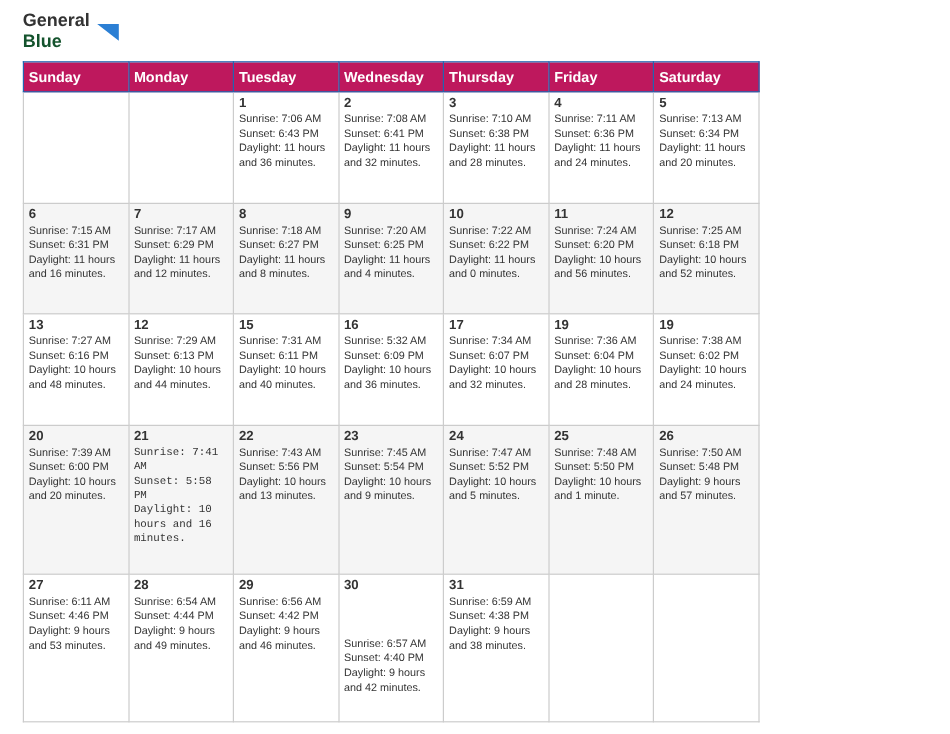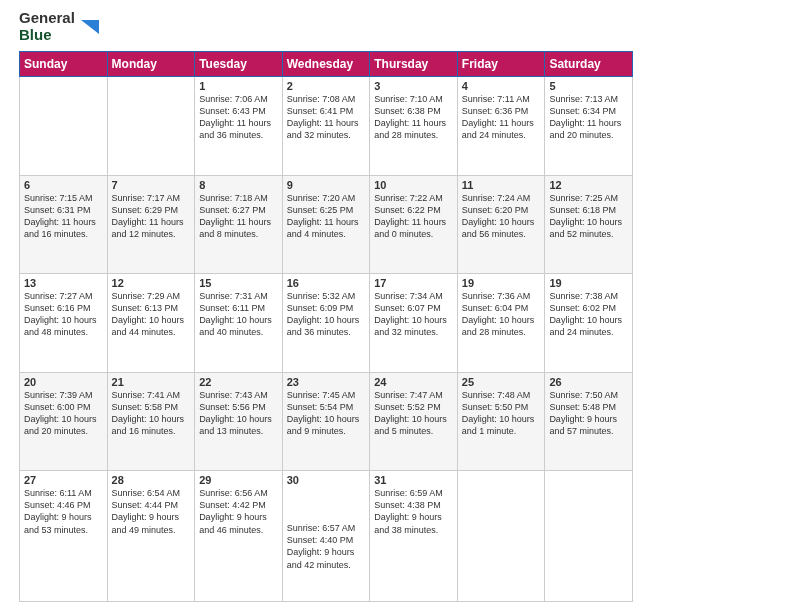--- a/index.html
+++ b/index.html
@@ -240,21 +240,21 @@
         </tr>
         <tr>
           <td>
             <span class="day-number">20</span>
             <div class="day-info" style="white-space: pre-line;">Sunrise: 7:39 AM
 Sunset: 6:00 PM
 Daylight: 10 hours and 20 minutes.</div>
           </td>
           <td>
             <span class="day-number">21</span>
-            <div class="day-info" style="white-space: pre-line;">Sunrise: 7:41 AM
+            <div class="day-info" style="white-space: pre-line; font-family: Liberation Mono, monospace;">Sunrise: 7:41 AM
 Sunset: 5:58 PM
 Daylight: 10 hours and 16 minutes.</div>
           </td>
           <td>
             <span class="day-number">22</span>
             <div class="day-info" style="white-space: pre-line;">Sunrise: 7:43 AM
 Sunset: 5:56 PM
 Daylight: 10 hours and 13 minutes.</div>
           </td>
           <td>

